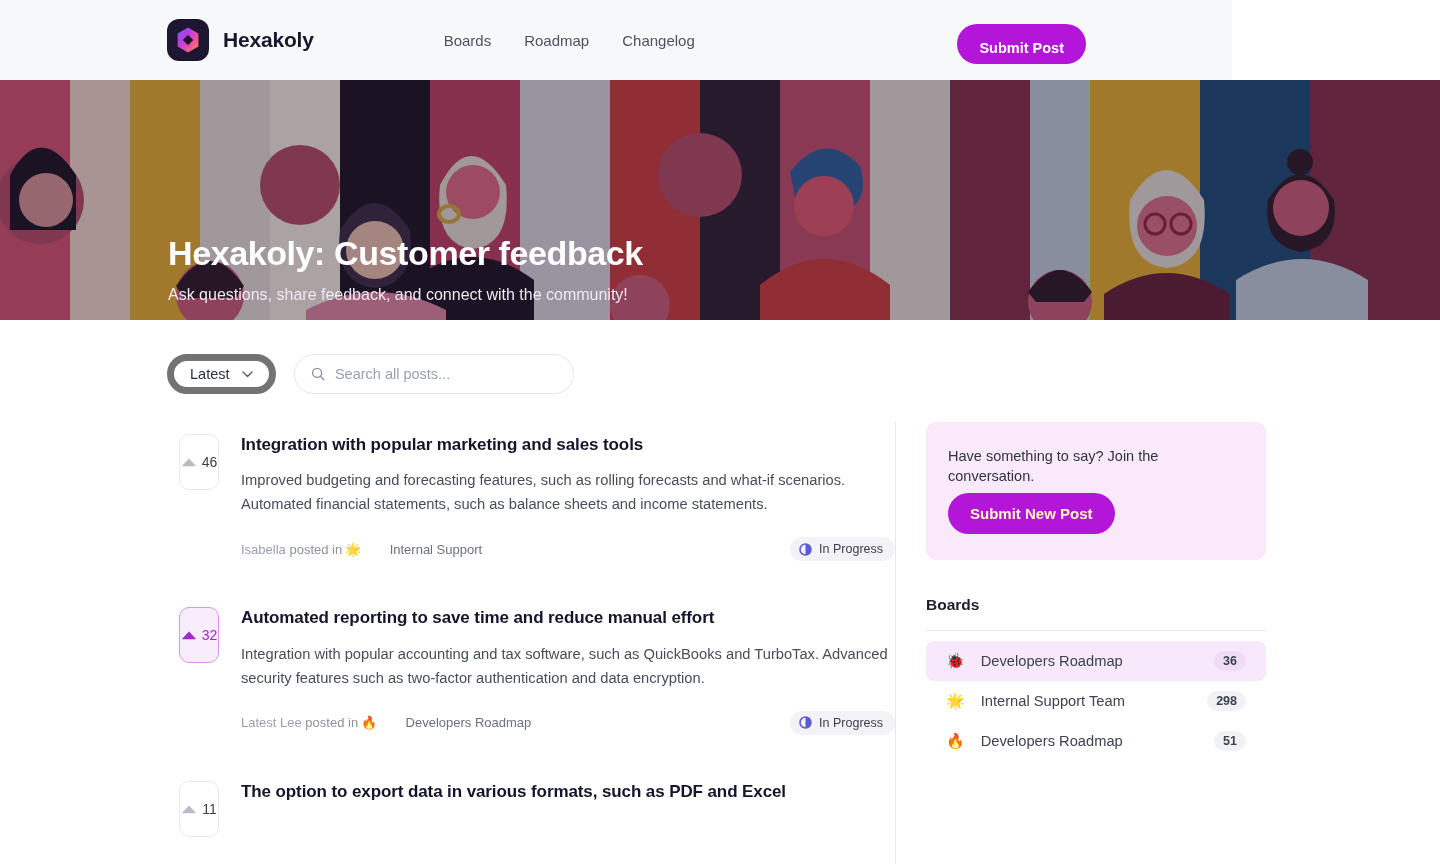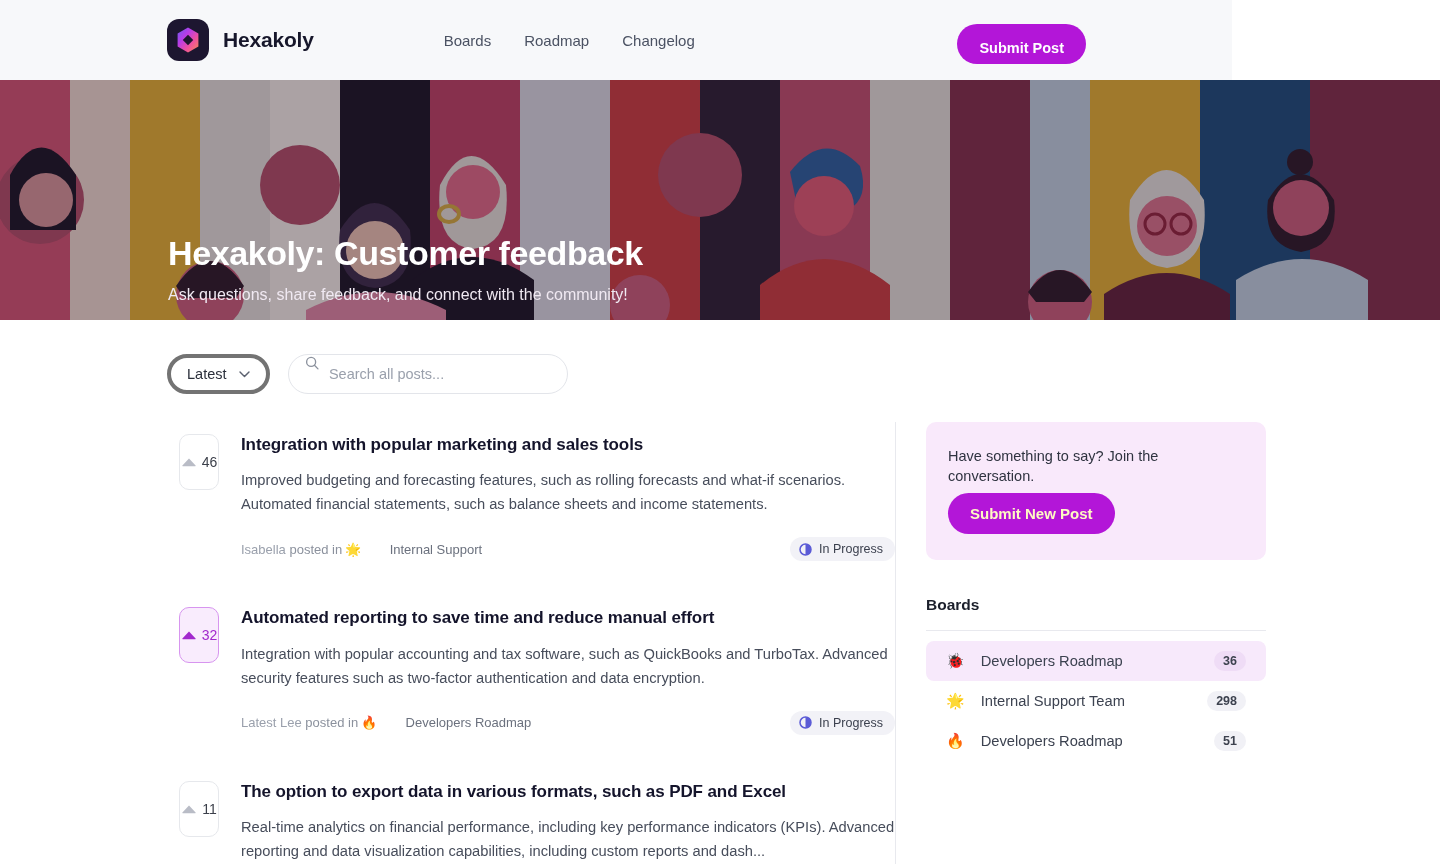--- a/index.html
+++ b/index.html
@@ -75,27 +75,27 @@
 
   
   .page { position: relative; width: 1440px; }
   .toolbar {
     display: flex; align-items: center;
     margin-left: 167px; margin-top: 34px; gap: 18px;
   }
   .select-latest {
     display: flex; align-items: center; gap: 12px;
     height: 40px; padding: 0 16px;
-    border: 4px solid #737373; border-radius: 999px;
+    border: 7px solid #737373; border-radius: 999px;
     background: #fff; cursor: pointer;
     font-size: 14.5px; color: #2a2f3a;
   }
   .chev { width: 11px; height: 7px; flex: 0 0 auto; }
   .search-box {
-    display: flex; gap: 10px;
+    display: flex; align-items: center; gap: 10px;
     width: 280px; height: 40px; padding: 0 16px;
     border: 1px solid #e3e5ea; border-radius: 999px;
     background: #fff;
   }
   .search-box input {
     border: none; outline: none; background: transparent;
     font-size: 14.5px; color: #2a2f3a; width: 100%;
     font-family: inherit;
   }
   .search-box input::placeholder { color: #9aa0ac; }
@@ -379,21 +379,20 @@
 
       <article class="post">
         <button class="vote-btn">
           <svg class="vote-tri" viewBox="0 0 16 10">
             <path d="M8 1.4 L14.6 8.6 Q15 9.2 14.2 9.2 L1.8 9.2 Q1 9.2 1.4 8.6 Z" fill="#b9bcc6"></path>
           </svg>
           <span class="vote-count">11</span>
         </button>
         <div class="post-body">
           <h3 class="post-title">The option to export data in various formats, such as PDF and Excel</h3>
-          <p class="post-desc">Real-time analytics on financial performance, including key performance indicators (KPIs). Advanced reporting and data visualization capabilities, including custom reports and dash...</p>
 
         </div>
       </article>
 
     </section>
 
     <div class="col-divider"></div>
 
     <aside class="col-side">
       <div class="cta-card">

